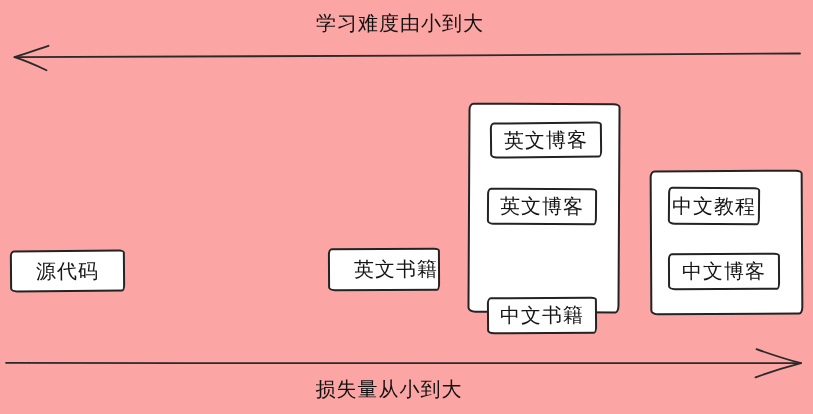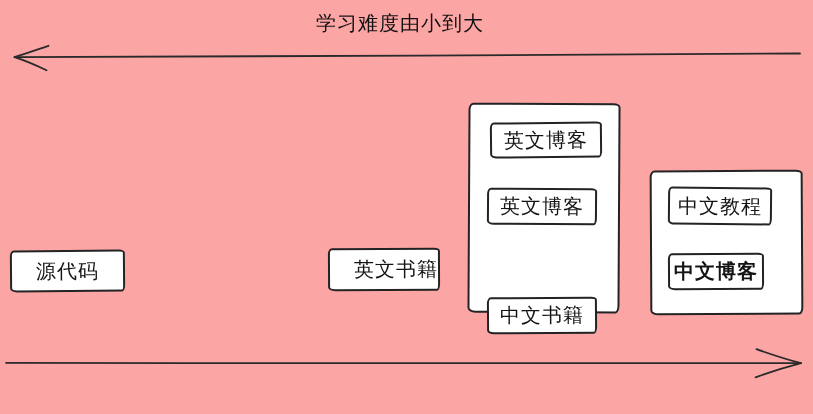--- a/index.html
+++ b/index.html
@@ -53,30 +53,31 @@
   .b-source   { left: 10px;  top: 250px; width: 115px; height: 42px; transform: rotate(-0.5deg); }
   .b-docs     { left: 170px; top: 249px; width: 112px; height: 42px; transform: rotate(0.4deg); }
   .b-enbooks  { left: 328px; top: 248px; width: 112px; height: 43px; transform: rotate(-0.3deg); justify-content: flex-end; }
   
   .g-tall     { left: 468px; top: 103px; width: 152px; height: 210px; transform: rotate(0.3deg); }
   .b-entut    { left: 490px; top: 122px; width: 112px; height: 36px; transform: rotate(-0.6deg); }
   .b-enblog   { left: 487px; top: 188px; width: 110px; height: 37px; transform: rotate(0.4deg); justify-content: center; }
   .b-cnbooks  { left: 487px; top: 253px; width: 110px; height: 37px; transform: rotate(-0.4deg); margin-top: 44px; }
   
   .g-right    { left: 650px; top: 170px; width: 153px; height: 145px; transform: rotate(-0.3deg); }
-  .b-cntut    { left: 668px; top: 187px; width: 104px; height: 38px; transform: rotate(0.5deg); }
-  .b-cnblog   { left: 668px; top: 253px; width: 96px; height: 37px; transform: rotate(-0.3deg); font-weight: bold; }
+  .b-cntut    { left: 668px; top: 187px; width: 92px; height: 38px; transform: rotate(0.5deg); }
+  .b-cnblog   { left: 668px; top: 253px; width: 112px; height: 37px; transform: rotate(-0.3deg); }
 </style>
 </head>
 <body>
 
 <div class="canvas">
 
   <div class="axis-label top">学习难度由小到大</div>
 
+  <div class="axis-label bottom">损失量从小到大</div>
 
   <svg class="arrow-svg" viewBox="0 0 813 414">
     <g stroke="#2a2a2a" stroke-width="1.8" fill="none" stroke-linecap="round" stroke-linejoin="round">
       <path d="M 800 53.5 C 560 55.2 250 56.4 15 57.2"></path>
       <path d="M 48.5 45.8 C 36 50 24 54.2 14.5 57.2"></path>
       <path d="M 14.5 57.2 C 25 60.5 37 65.8 46.5 70.3"></path>
     </g>
     <g stroke="#2a2a2a" stroke-width="1.8" fill="none" stroke-linecap="round" stroke-linejoin="round">
       <path d="M 6 362.8 C 280 363.8 570 362.5 800.5 363.2"></path>
       <path d="M 756.5 349.2 C 770 354 788 359.8 801 363.2"></path>

